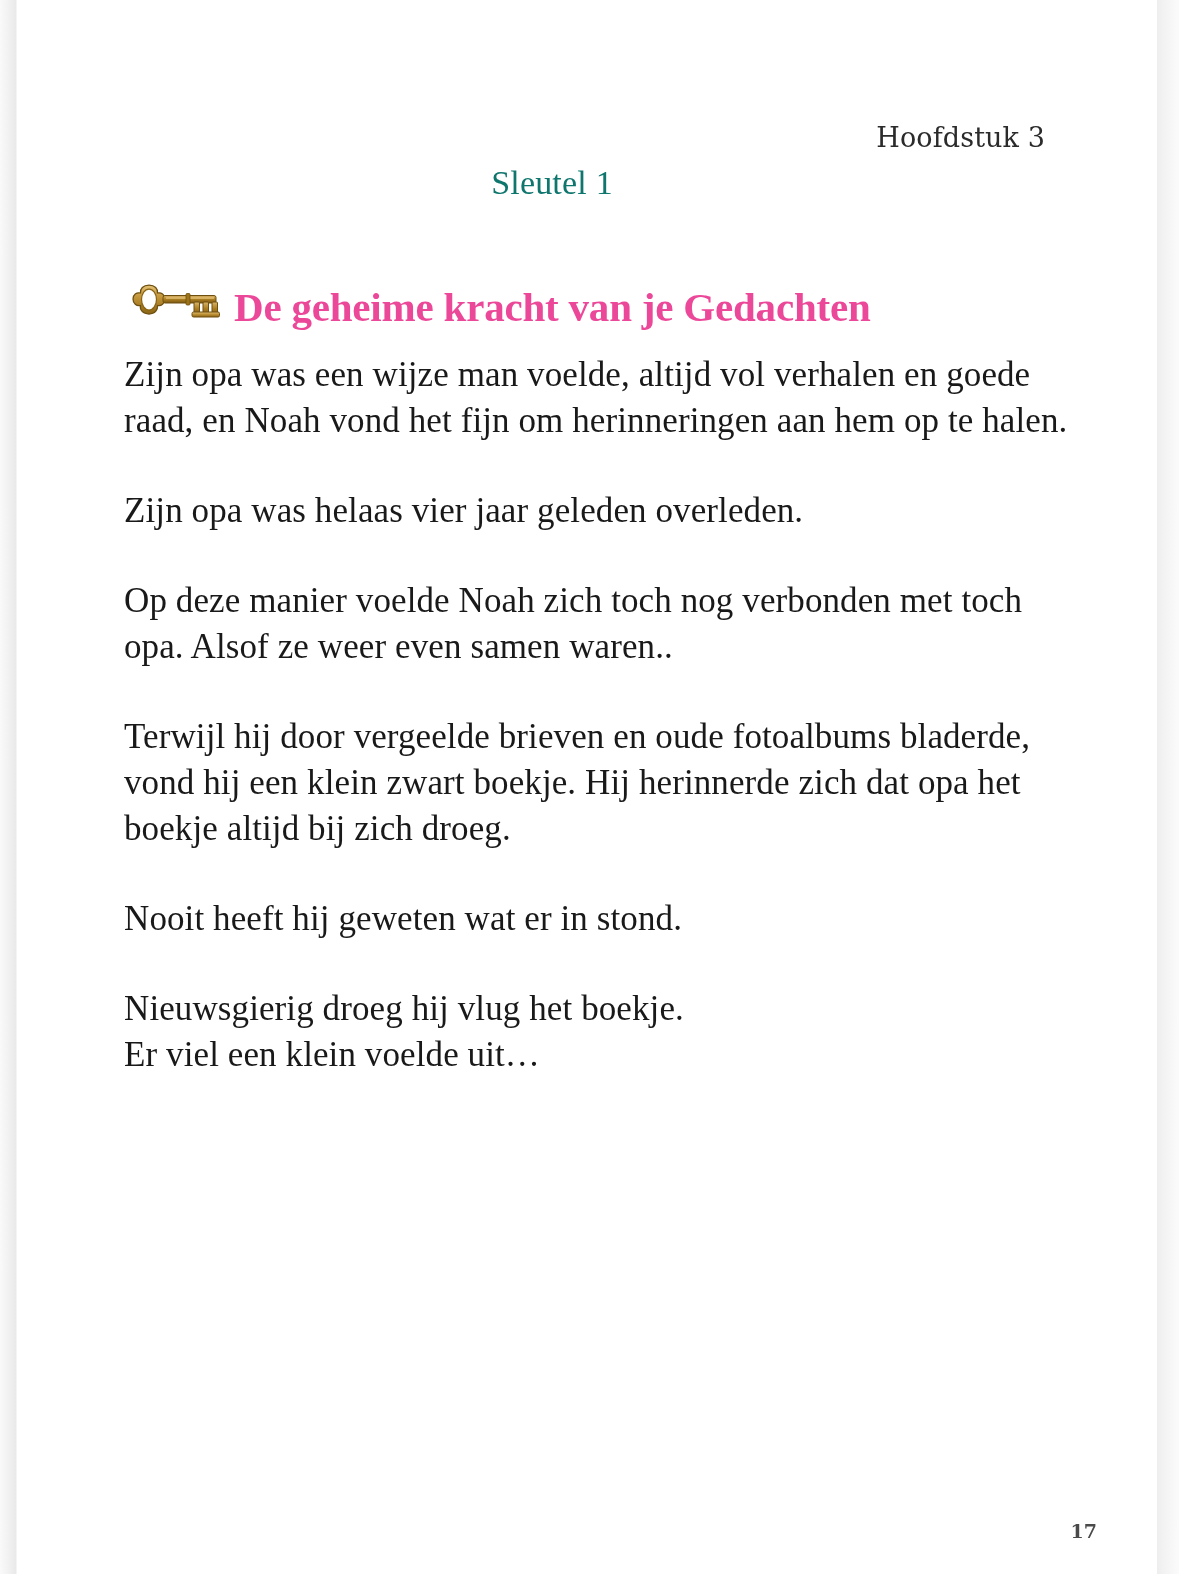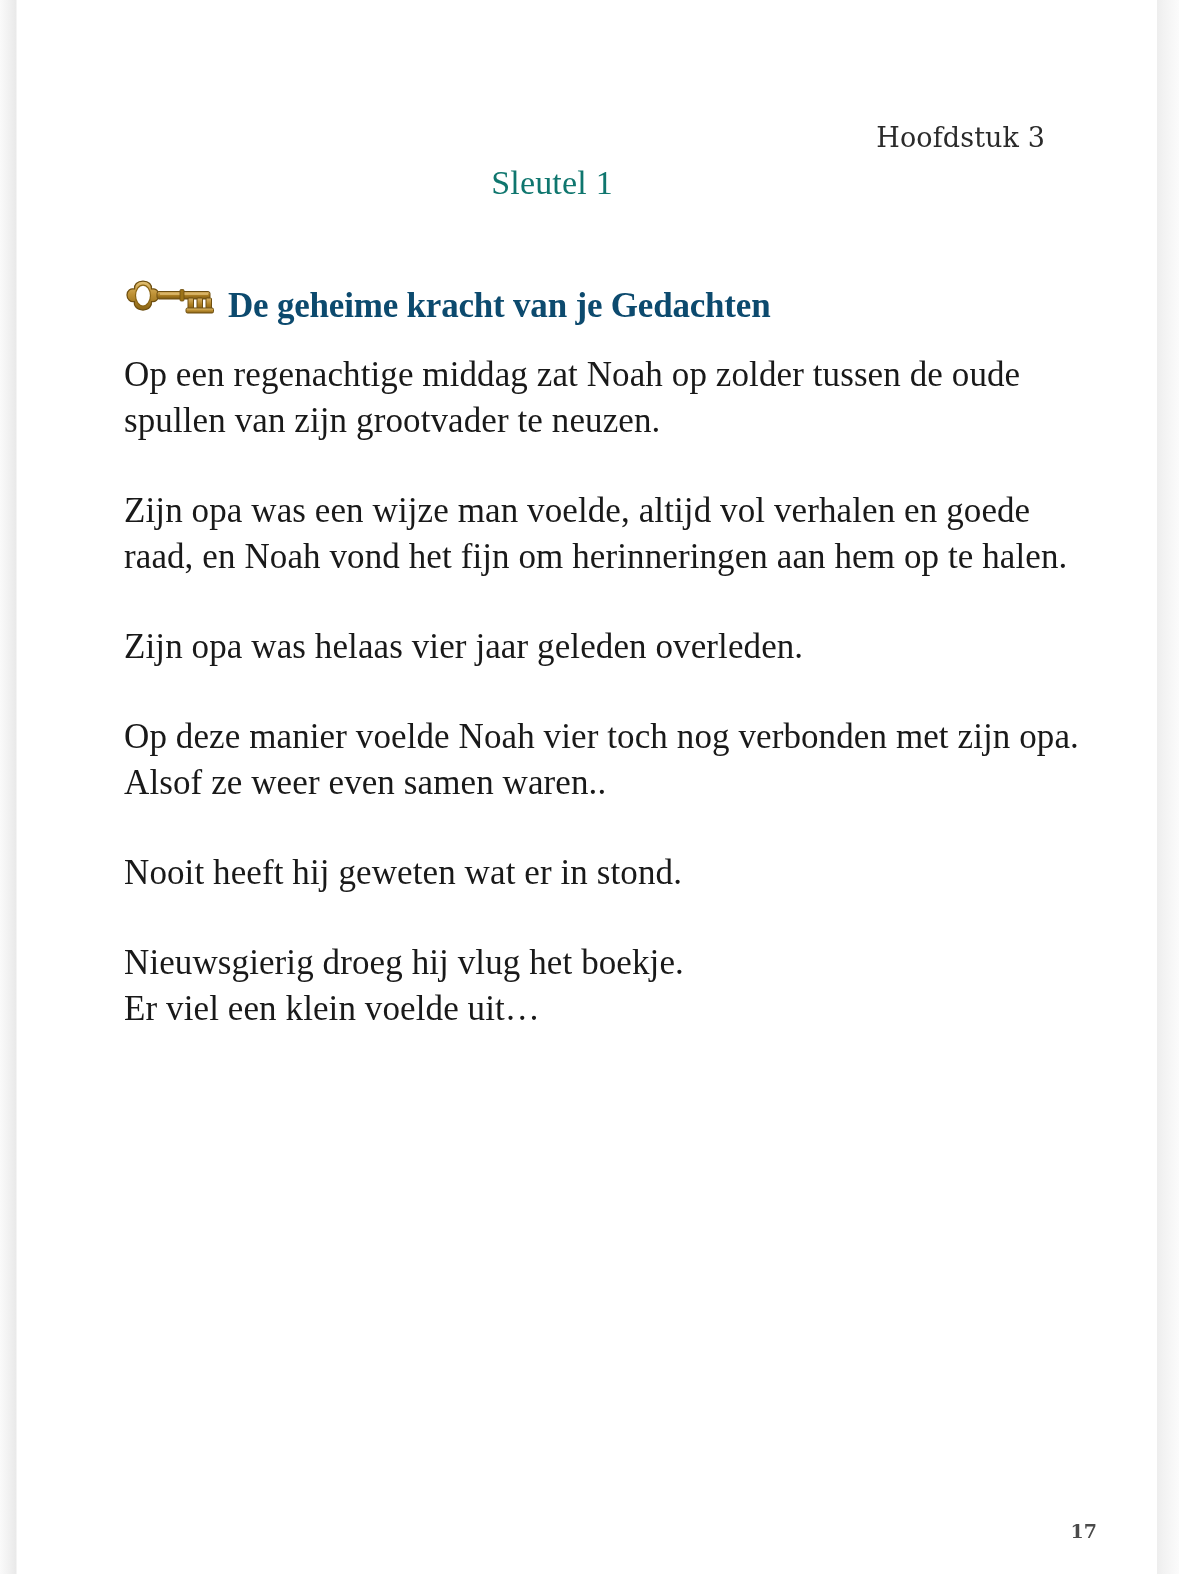--- a/index.html
+++ b/index.html
@@ -79,26 +79,26 @@
     line-height: 1.1;
     color: #0f766e;
     font-weight: 400;
     letter-spacing: 0.2px;
   }
 
   
   .chapter-heading {
     position: absolute;
     top: 252px;
-    left: 107px;
+    left: 113px;
     width: 980px;
-    font-size: 35px;
+    font-size: 41px;
     line-height: 1.15;
     font-weight: 700;
-    color: #0c4a6e;
+    color: #ec4899;
     letter-spacing: -0.2px;
     white-space: nowrap;
   }
 
   .key-icon {
     display: inline-block;
     vertical-align: -4px;
     margin-right: 8px;
     width: 96px;
     height: 46px;
@@ -179,24 +179,24 @@
 
           <rect x="128" y="46" width="11" height="26" rx="2" fill="url(#goldB)" stroke="#6e4f10" stroke-width="2"></rect>
           <rect x="146" y="46" width="11" height="26" rx="2" fill="url(#goldB)" stroke="#6e4f10" stroke-width="2"></rect>
           <rect x="164" y="46" width="11" height="26" rx="2" fill="url(#goldB)" stroke="#6e4f10" stroke-width="2"></rect>
           <rect x="124" y="66" width="55" height="10" rx="3" fill="url(#goldA)" stroke="#6e4f10" stroke-width="2"></rect>
         </svg>
       </span><span>De geheime kracht van je Gedachten</span>
     </h1>
 
     <div class="body">
-      <p class="para">Op een regenachtige middag zat Noah op zolder tussen de oude spullen van zijn grootvader te neuzen.</p>
       <p class="para">Zijn opa was een wijze man voelde, altijd vol verhalen en goede raad, en Noah vond het fijn om herinneringen aan hem op te halen.</p>
       <p class="para">Zijn opa was helaas vier jaar geleden overleden.</p>
-      <p class="para">Op deze manier voelde Noah vier toch nog verbonden met zijn opa. Alsof ze weer even samen waren..</p>
+      <p class="para">Op deze manier voelde Noah zich toch nog verbonden met toch opa. Alsof ze weer even samen waren..</p>
+      <p class="para">Terwijl hij door vergeelde brieven en oude fotoalbums bladerde, vond hij een klein zwart boekje. Hij herinnerde zich dat opa het boekje altijd bij zich droeg.</p>
       <p class="para">Nooit heeft hij geweten wat er in stond.</p>
       <p class="para" style="margin-bottom:0">Nieuwsgierig droeg hij vlug het boekje.</p>
       <p class="para spaced-after">Er viel een klein voelde uit…</p>
     </div>
 
     <div class="folio">17</div>
 
   </div>
 </div>
 

